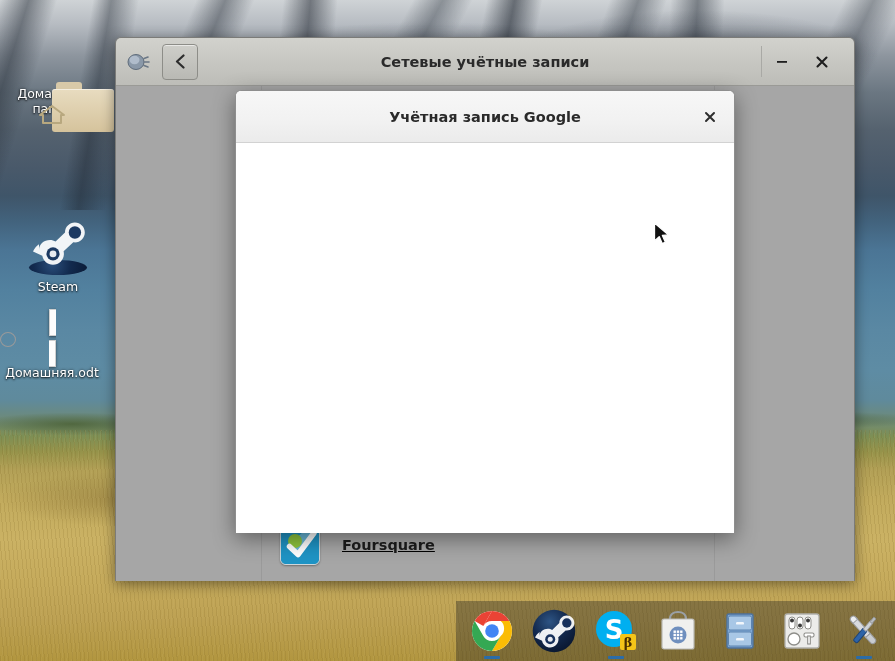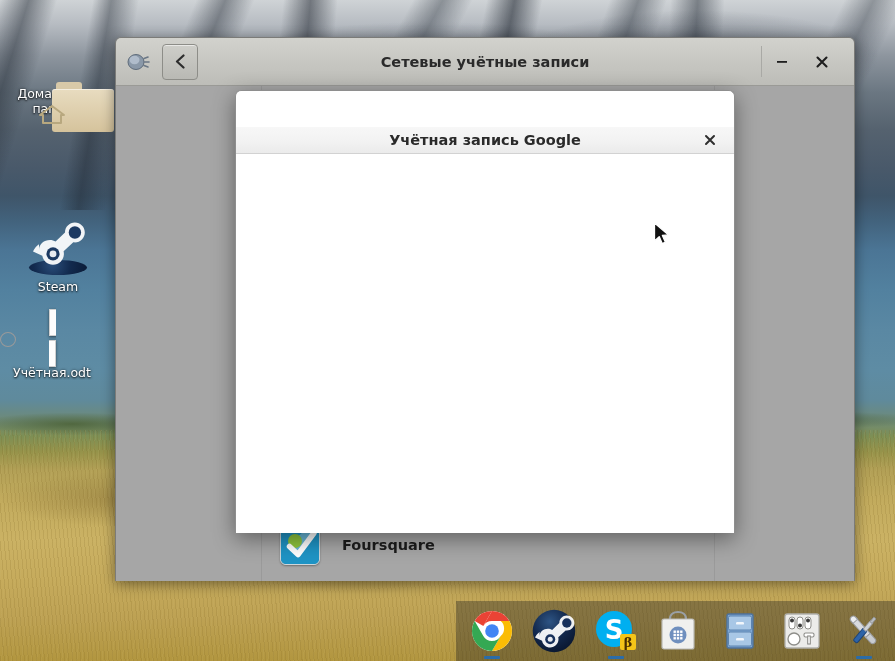--- a/index.html
+++ b/index.html
@@ -205,20 +205,21 @@
   }
   .account-row {
     position: absolute;
     left: 0; right: 0;
     bottom: 10px;
     height: 52px;
     display: flex; align-items: center;
     padding-left: 18px;
     box-sizing: border-box;
     cursor: pointer;
+    text-decoration: underline;
   }
   .fsq-icon {
     width: 38px; height: 38px; border-radius: 6px;
     background: linear-gradient(to bottom,#2094c4,#1784b2);
     position: relative; overflow:hidden;
     border: 1px solid #cfd6da;
     box-shadow: 0 1px 2px rgba(0,0,0,0.35);
     flex: 0 0 auto;
   }
   .account-label {
@@ -236,26 +237,25 @@
     border-radius: 6px 6px 0 0;
     box-shadow: 0 6px 22px rgba(0,0,0,0.42);
     overflow: hidden;
     background: #ffffff;
     border: 1px solid #8e8e8e;
     border-bottom: none;
     box-sizing: border-box;
   }
   .dialog-header {
     position: relative;
-    height: 27px;
+    height: 52px;
     background: linear-gradient(to bottom,#f7f7f7 0%, #f2f2f2 55%, #ebebeb 100%);
     border-bottom: 1px solid #d2d2d2;
     display:flex; align-items:center;
     box-sizing:border-box;
-    margin-top:36px;
   }
   .dialog-title {
     position:absolute; left:0; right:0; text-align:center;
     font-size: 14.5px; font-weight: bold; color: #2a2a2a;
     pointer-events:none;
   }
   .dialog-close {
     position:absolute; right: 14px; top: 50%; transform: translateY(-50%);
     font-size: 14px; font-weight: bold; color: #333; cursor: pointer;
     width: 20px; height: 20px; display:flex; align-items:center; justify-content:center;
@@ -350,21 +350,21 @@
           <span class="doc-line" style="width:44%; background:#8f8f8f; height:2px;"></span>
           <span class="doc-line" style="width:95%"></span><span class="doc-line" style="width:88%"></span>
           <span class="doc-line" style="width:96%"></span><span class="doc-line" style="width:70%"></span>
         </span>
         <span class="doc-para">
           <span class="doc-line" style="width:38%; background:#8f8f8f; height:2px;"></span>
           <span class="doc-line" style="width:93%"></span><span class="doc-line" style="width:86%"></span>
         </span>
       </span>
     </span>
-    <span class="desk-label">Учётная.odt</span>
+    <span class="desk-label">Домашняя.odt</span>
   </div>
 
   <div class="window">
 
     <div class="titlebar">
       <div class="tb-left">
         <span class="netplug">
           <svg width="26" height="26" viewBox="0 0 26 26">
             <ellipse cx="11" cy="13" rx="8" ry="7.5" fill="#8a98a8" stroke="#5f6c7b" stroke-width="1"></ellipse>
             <ellipse cx="9.5" cy="11" rx="5" ry="4.2" fill="#b9c6d3" opacity="0.8"></ellipse>

